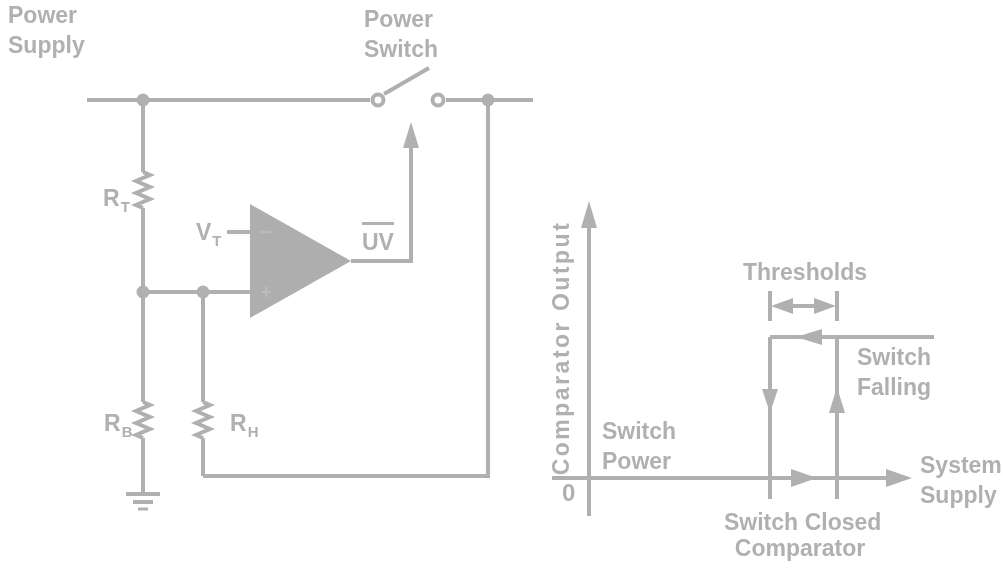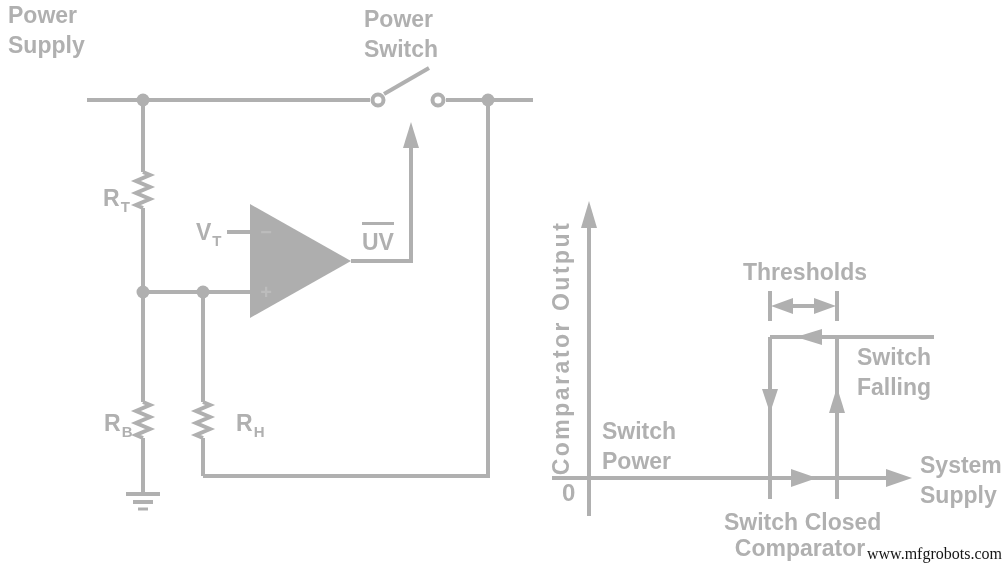--- a/index.html
+++ b/index.html
@@ -108,21 +108,21 @@
 
 
   <div class="lbl" style="left:103px;top:183px"><span>R</span><span class="sub">T</span></div>
 
   <div class="lbl" style="left:196px;top:217px"><span>V</span><span class="sub">T</span></div>
 
   <div class="lbl" style="left:362px;top:222px"><span class="overbar">UV</span></div>
 
   <div class="lbl" style="left:104px;top:408px"><span>R</span><span class="sub">B</span></div>
 
-  <div class="lbl" style="left:236px;top:408px"><span>R</span><span class="sub">H</span></div>
+  <div class="lbl" style="left:230px;top:408px"><span>R</span><span class="sub">H</span></div>
 
   <div class="lbl rot" style="left:561px;top:348px">Comparator Output</div>
 
   <div class="lbl" style="left:562px;top:478px;font-size:24px">0</div>
 
   <div class="lbl" style="left:602px;top:416px">
     <div>Switch</div>
     <div>Power</div>
   </div>
 
@@ -135,15 +135,14 @@
 
   <div class="lbl cx" style="left:761px;top:507px">Switch</div>
   <div class="lbl cx" style="left:843px;top:507px">Closed</div>
   <div class="lbl cx" style="left:800px;top:533px">Comparator</div>
 
   <div class="lbl" style="left:920px;top:450px">
     <div>System</div>
     <div>Supply</div>
   </div>
 
-  <div class="wm" style="left:867px;top:545px">www.mfgrobots.com</div>
 
 </div>
 
 </body></html>

